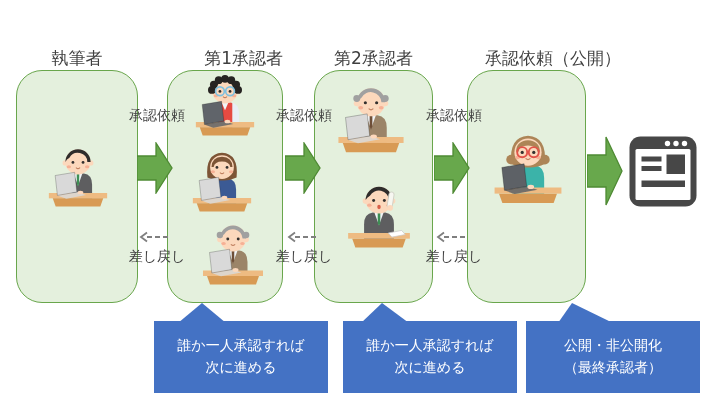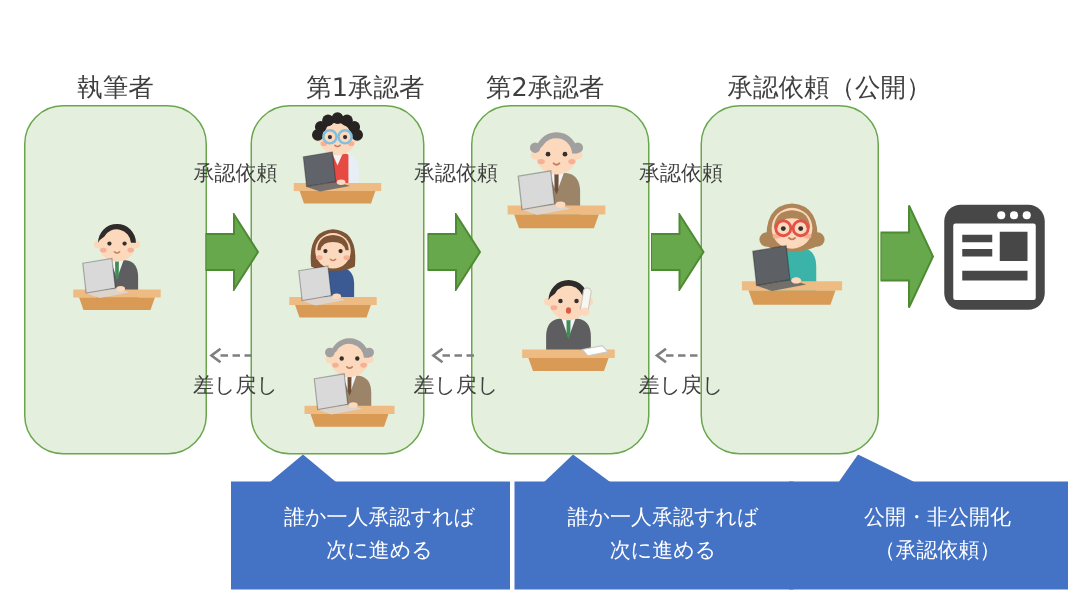--- a/index.html
+++ b/index.html
@@ -7,33 +7,33 @@
           font-family:"DejaVu Sans","Liberation Sans",sans-serif;}
   .stage-title{position:absolute;top:36px;height:22px;text-align:center;font-size:17px;
                color:#3f3f3f;white-space:nowrap;margin-top:11px;}
   .stage-box{position:absolute;top:70px;height:233px;background:#e4f0dd;
              border:1.5px solid #69a64c;border-radius:26px;box-sizing:border-box;}
   .flow-label{position:absolute;font-size:14px;color:#3f3f3f;white-space:nowrap;width:58px;text-align:center;font-family:Liberation Serif, serif;}
   .fwd-arrow{position:absolute;}
   .ret-arrow{position:absolute;}
   .callout{position:absolute;top:321px;width:174px;height:72px;background:#4472c4;
            color:#ffffff;font-size:14px;line-height:1.55;display:flex;flex-direction:column;
-           justify-content:center;text-align:center;padding-left:12px;}
+           justify-content:center;text-align:center;}
   .pointer{position:absolute;top:302.5px;height:20px;}
   .person{position:absolute;}
   .out-icon{position:absolute;left:628px;top:135px;}
 </style>
 </head>
 <body>
 
 <div class="canvas">
 
   <div class="stage-title" style="left:16px;width:122px;">執筆者</div>
   <div class="stage-title" style="left:167px;width:116px;text-align:right;">第1承認者</div>
-  <div class="stage-title" style="left:304px;width:119px;">第2承認者</div>
+  <div class="stage-title" style="left:314px;width:119px;">第2承認者</div>
   <div class="stage-title" style="left:460px;width:186px;">承認依頼（公開）</div>
 
   <div class="stage-box" style="left:16px;width:122px;"></div>
   <div class="stage-box" style="left:167px;width:116px;"></div>
   <div class="stage-box" style="left:314px;width:119px;"></div>
   <div class="stage-box" style="left:467px;width:119px;"></div>
 
   <svg class="fwd-arrow" style="left:137px;top:142px;" width="36" height="52">
     <polygon points="0,14 19,14 19,1 35,26 19,51 19,38 0,38" fill="#68a84c" stroke="#4e8a33" stroke-width="1.3"></polygon>
     </svg>
@@ -234,21 +234,21 @@
   <div class="callout" style="left:154px;">
     <div>誰か一人承認すれば</div>
     <div>次に進める</div>
   </div>
   <div class="callout" style="left:343px;">
     <div>誰か一人承認すれば</div>
     <div>次に進める</div>
   </div>
   <div class="callout" style="left:526px;">
     <div>公開・非公開化</div>
-    <div>（承認依頼）</div>
+    <div>（最終承認者）</div>
   </div>
 
   <svg class="out-icon" width="70" height="73" viewBox="0 0 70 73">
     <rect x="1.5" y="1.5" width="67" height="70" rx="11" fill="#474747"></rect>
     <circle cx="39.5" cy="8.5" r="2.7" fill="#fff"></circle>
     <circle cx="48" cy="8.5" r="2.7" fill="#fff"></circle>
     <circle cx="56.5" cy="8.5" r="2.7" fill="#fff"></circle>
     <rect x="7.5" y="14" width="55" height="51" rx="1.5" fill="#fff"></rect>
     <rect x="13.5" y="21.5" width="20" height="5" fill="#474747"></rect>
     <rect x="13.5" y="31" width="20" height="5" fill="#474747"></rect>

